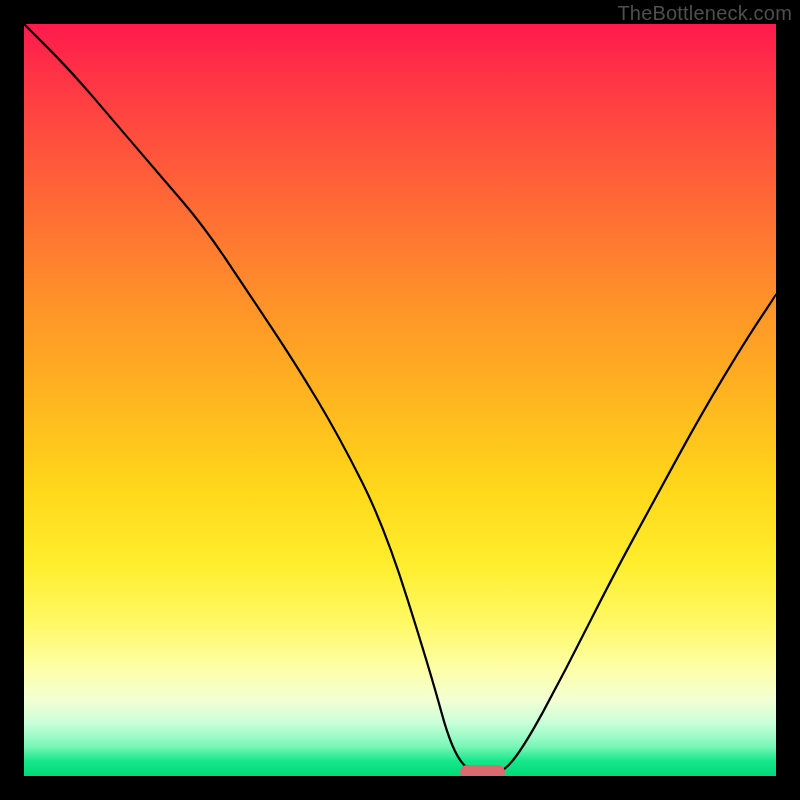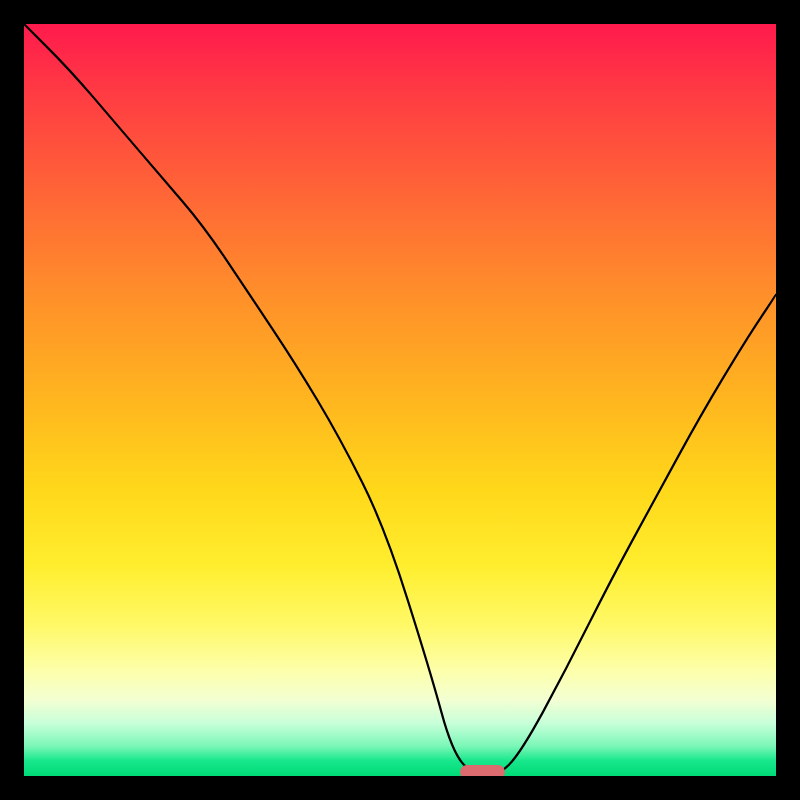--- a/index.html
+++ b/index.html
@@ -84,20 +84,21 @@
     font-weight: 400;
     pointer-events: none;
     user-select: none;
   }
 </style>
 </head>
 <body>
 
 <div class="frame">
 
+  <div class="watermark">TheBottleneck.com</div>
 
   <div class="plot">
     <div class="gradient"></div>
 
     <svg class="curve" viewBox="0 0 752 752" preserveAspectRatio="none">
 
       <path id="curve-path" d="M 0.0 0.0 Q 0.0 0.0 22.6 22.6 Q 45.1 45.1 67.7 71.4 Q 90.2 97.8 112.8 124.1 Q 135.4 150.4 157.9 176.7 Q 180.5 203.0 203.0 236.9 Q 225.6 270.7 248.2 304.6 Q 270.7 338.4 293.3 376.0 Q 315.8 413.6 338.4 458.7 Q 361.0 503.8 383.5 575.3 Q 406.1 646.7 417.4 688.1 Q 428.6 729.4 439.9 740.7 Q 451.2 752.0 462.5 752.0 Q 473.8 752.0 485.0 740.7 Q 496.3 729.4 518.9 688.1 Q 541.4 646.7 564.0 601.6 Q 586.6 556.5 609.1 515.1 Q 631.7 473.8 654.2 432.4 Q 676.8 391.0 699.4 353.4 Q 721.9 315.8 737.0 293.3 T 752.0 270.7"></path>
     </svg>
 
     <div id="min-marker" class="min-marker" style="left: 436.16px; top: 741px; width: 45.12px;"></div>

